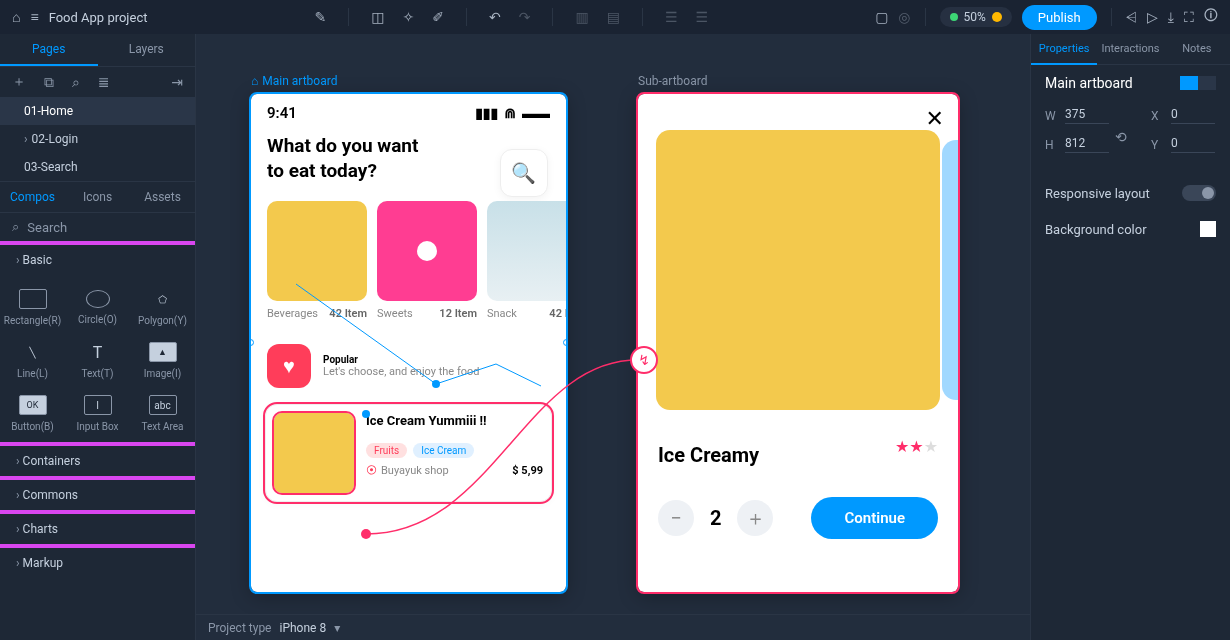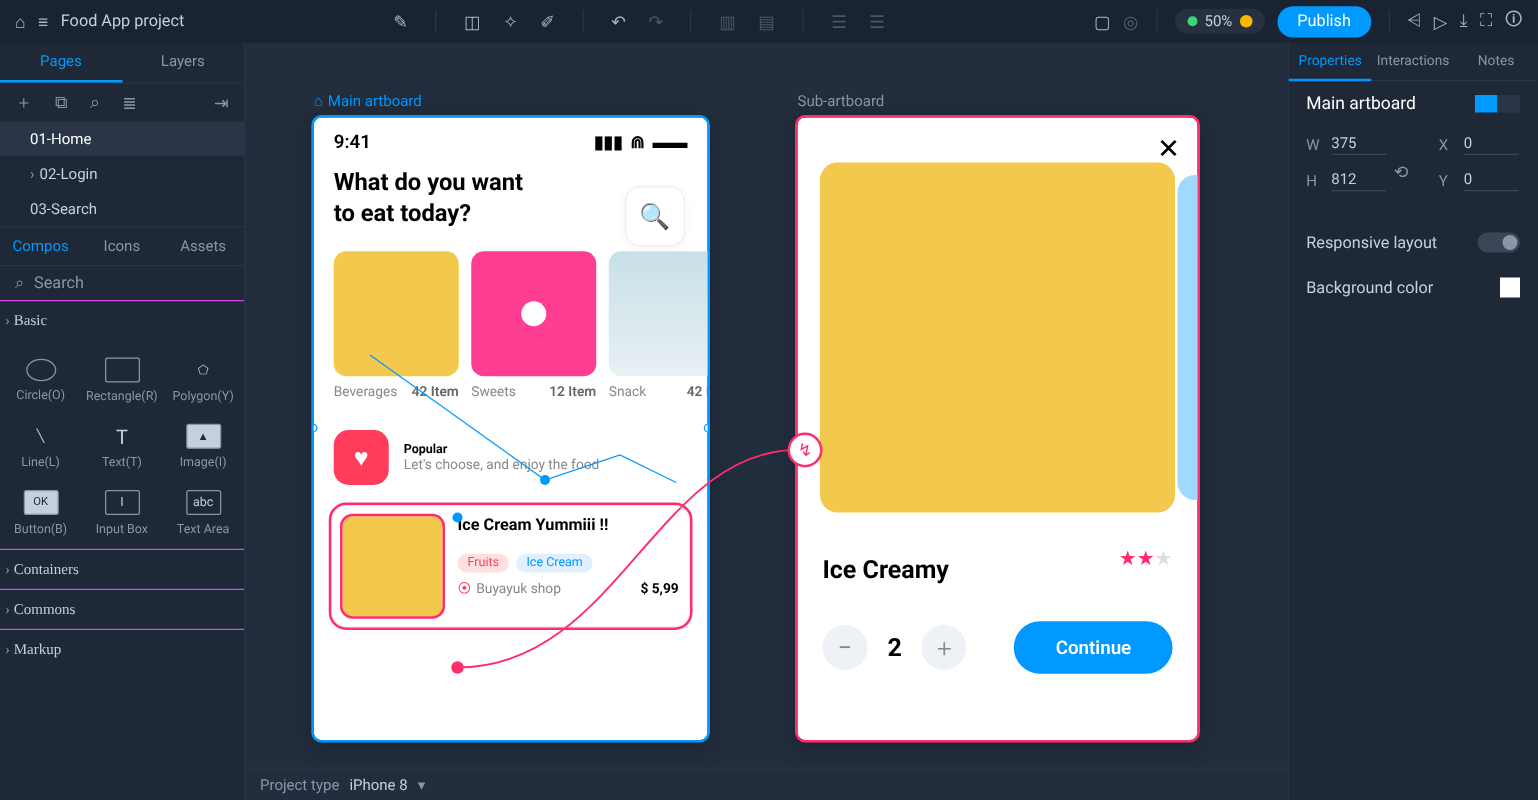--- a/index.html
+++ b/index.html
@@ -29,21 +29,21 @@
 .page-tools { display:flex; align-items:center; gap:18px; padding:6px 12px; color:#8a96a8; font-size:14px; }
 .page-tools .sp { flex:1; }
 .page-list { list-style:none; }
 .page-list li { padding:7px 24px; font-size:12px; cursor:pointer; }
 .page-list li.active { background:#2a3648; color:#fff; }
 .page-list li .chev { margin-right:4px; color:#8a96a8; }
 .lib-tabs { display:flex; border-top:1px solid #2a3545; border-bottom:1px solid #2a3545; }
 .lib-tabs .ltab { flex:1; text-align:center; padding:8px 0; font-size:12px; color:#8a96a8; cursor:pointer; }
 .lib-tabs .ltab.active { color:#0099ff; }
 .search-row { display:flex; align-items:center; padding:6px 12px; color:#8a96a8; font-size:13px; gap:8px; }
-.group-hdr { padding:8px 4px; font-size:12px; color:#c5d0de; cursor:pointer; border-top:1px solid #d946ef;font-family:Liberation Serif, serif; }
+.group-hdr { padding:8px 16px; font-size:12px; color:#c5d0de; cursor:pointer; border-top:4px solid #d946ef; }
 .group-hdr::before { content:"› "; color:#8a96a8; }
 .comp-grid { display:grid; grid-template-columns:repeat(3,1fr); gap:0; padding:4px 0; }
 .comp-cell { display:flex; flex-direction:column; align-items:center; justify-content:center; padding:10px 0 6px; font-size:10px; color:#8a96a8; cursor:pointer; gap:6px; }
 .comp-ico { width:28px; height:20px; display:flex; align-items:center; justify-content:center; color:#c5d0de; border:1px solid #8a96a8; border-radius:2px; font-size:10px; }
 .comp-ico.circ { border-radius:50%; width:24px; height:18px; }
 .comp-ico.poly { border:none; }
 .comp-ico.line { border:none; }
 .comp-ico.nob { border:none; font-size:16px; color:#c5d0de; }
 .comp-ico.fill { background:#c5d0de; color:#1e2836; font-size:9px; }
 
@@ -199,28 +199,28 @@
         <div class="ltab">Icons</div>
         <div class="ltab">Assets</div>
       </div>
       <div class="search-row">
         <span>⌕</span>
         <span>Search</span>
       </div>
       <div class="group-hdr">Basic</div>
       <div class="comp-grid">
         <div class="comp-cell">
+            <span class="comp-ico"></span>
+            <span>Rectangle(R)</span>
+          </div>
+        <div class="comp-cell">
             <span class="comp-ico circ"></span>
             <span>Circle(O)</span>
           </div>
         <div class="comp-cell">
-            <span class="comp-ico"></span>
-            <span>Rectangle(R)</span>
-          </div>
-        <div class="comp-cell">
             <span class="comp-ico poly">⬠</span>
             <span>Polygon(Y)</span>
           </div>
         <div class="comp-cell">
             <span class="comp-ico line">╲</span>
             <span>Line(L)</span>
           </div>
         <div class="comp-cell">
             <span class="comp-ico nob">T</span>
             <span>Text(T)</span>
@@ -237,20 +237,21 @@
             <span class="comp-ico">I</span>
             <span>Input Box</span>
           </div>
         <div class="comp-cell">
             <span class="comp-ico">abc</span>
             <span>Text Area</span>
           </div>
       </div>
       <div class="group-hdr">Containers</div>
       <div class="group-hdr">Commons</div>
+      <div class="group-hdr">Charts</div>
       <div class="group-hdr">Markup</div>
     </div>
 
     <div class="canvas-wrap">
       <div class="canvas">
 
         <div class="artboard-label" style="left:55px;top:40px">
           <span>⌂</span>
           <span>Main artboard</span>
         </div>

